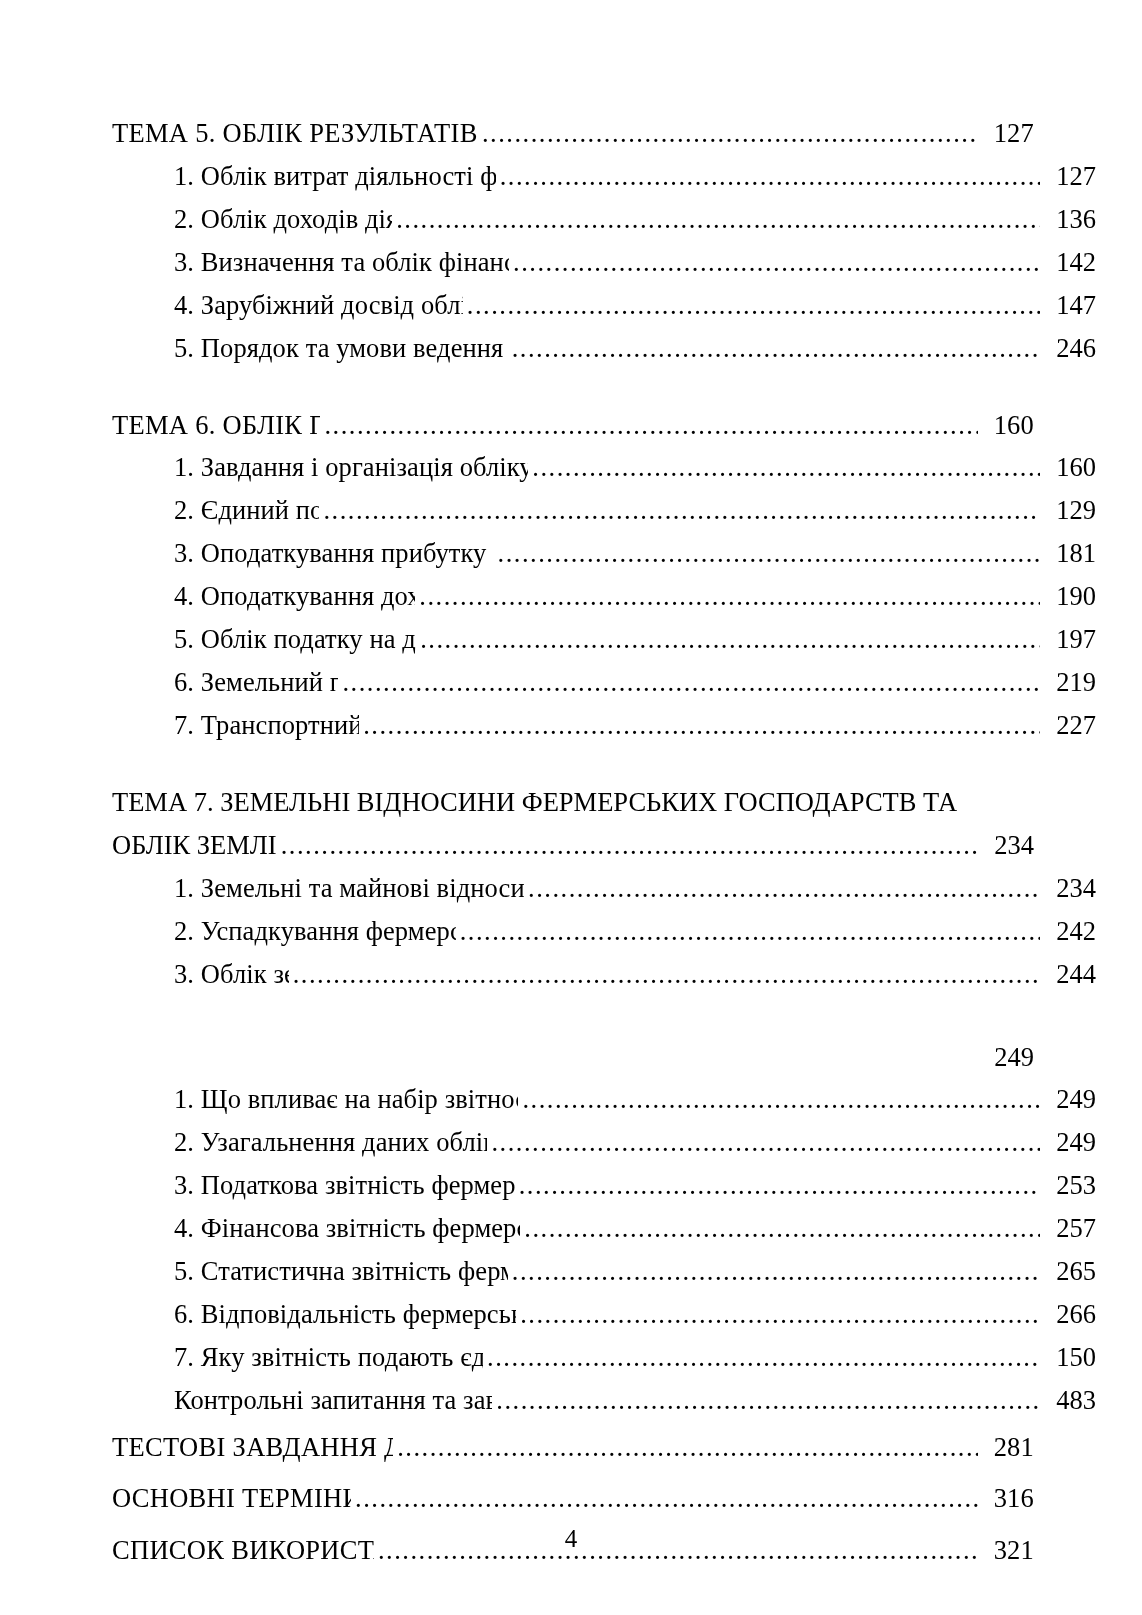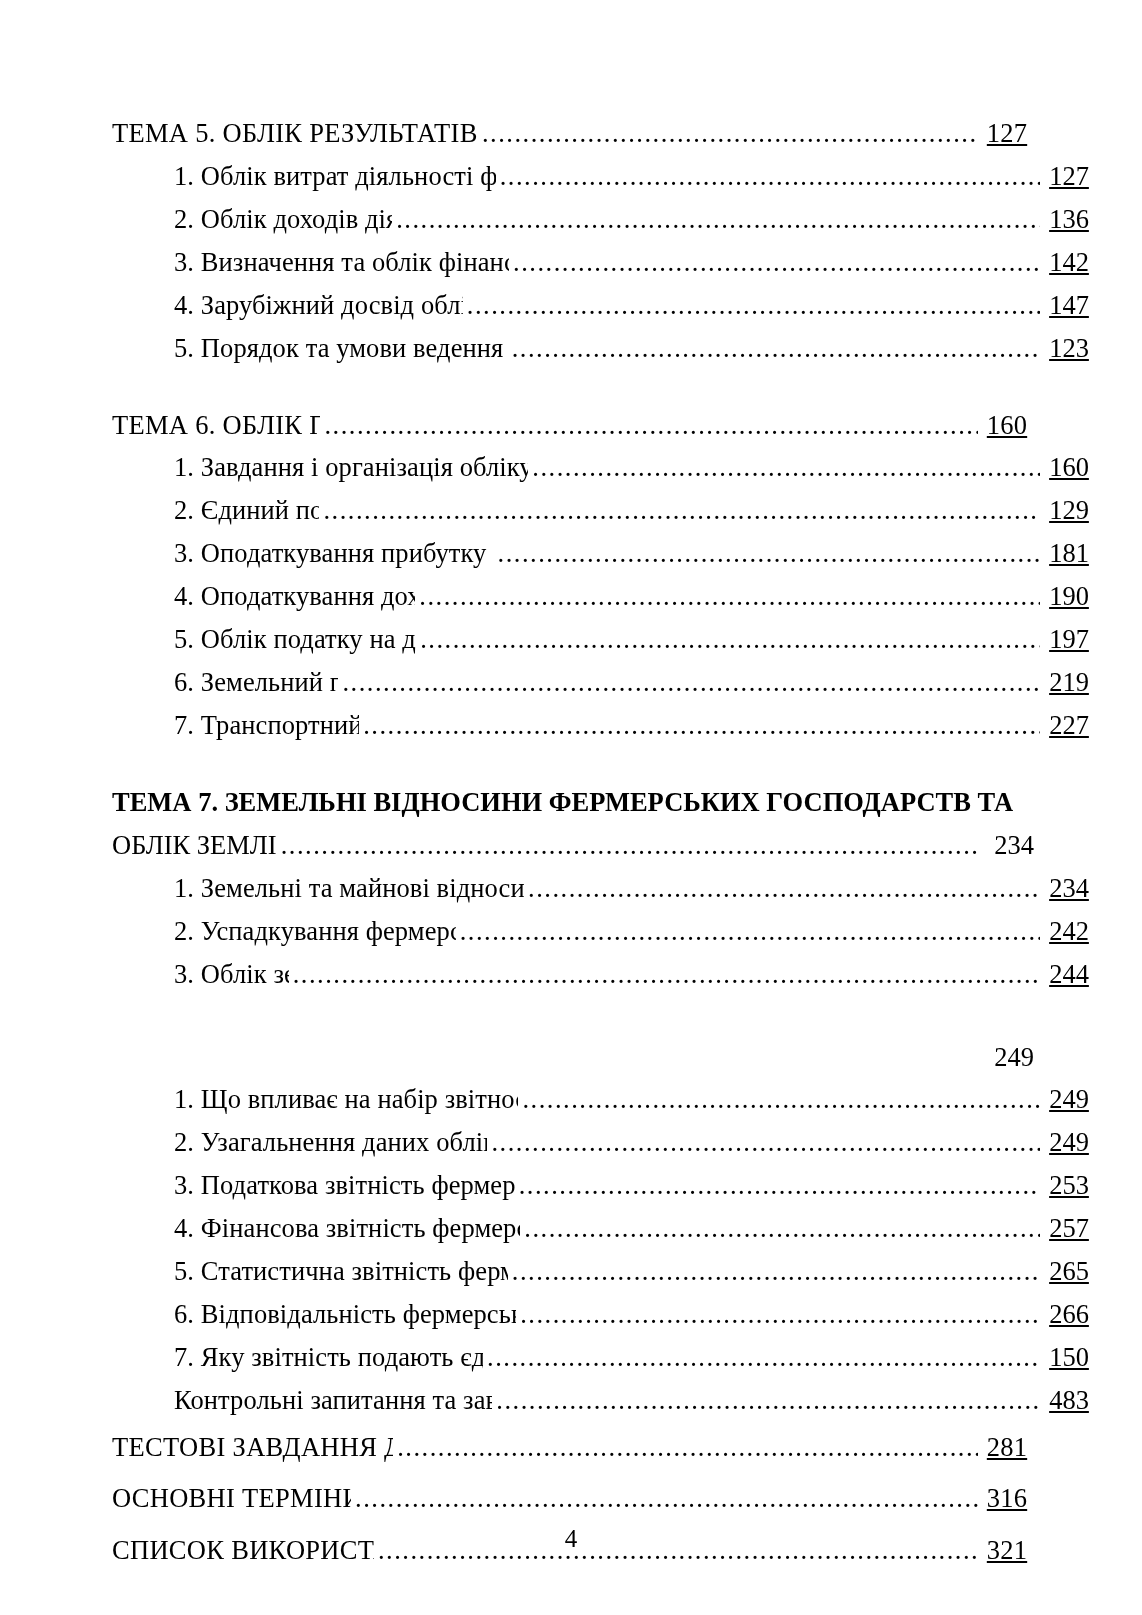--- a/index.html
+++ b/index.html
@@ -40,23 +40,22 @@
   .entry .dots {
     flex: 1 1 auto;
     overflow: hidden;
     white-space: nowrap;
     letter-spacing: 1.5px;
     margin: 0 2px 0 4px;
     color: #000;
   }
   .entry .page-num {
     flex: 0 0 auto;
-    text-align: center;
+    text-align: right;
     min-width: 54px;
-    text-decoration: underline;
   }
   
   .chapter {
     font-size: 26.5px;
     letter-spacing: 0.2px;
   }
   .chapter .label {
     letter-spacing: 0.3px;
   }
   
@@ -67,21 +66,20 @@
     letter-spacing: 0.1px;
   }
   
   .chapter-wrapped {
     font-size: 26.5px;
     line-height: 1.62;
   }
   .chapter-wrapped .line1 {
     display: block;
     white-space: nowrap;
-    font-weight: bold;
   }
   .chapter-wrapped .line2row {
     display: flex;
     align-items: flex-end;
     width: 100%;
     white-space: nowrap;
   }
   .chapter-wrapped .line2row .label { flex: 0 1 auto; }
   .chapter-wrapped .line2row .dots {
     flex: 1 1 auto;
@@ -143,21 +141,21 @@
       <span class="page-num">142</span>
     </div>
     <div class="entry subitem">
       <span class="label">4. Зарубіжний досвід обліку  доходів та витрат</span>
       <span class="dots">................................................................................................................................</span>
       <span class="page-num">147</span>
     </div>
     <div class="entry subitem">
       <span class="label">5. Порядок та умови ведення  книги оліку доходів і витрат</span>
       <span class="dots">................................................................................................................................</span>
-      <span class="page-num">123</span>
+      <span class="page-num">246</span>
     </div>
 
     <div class="group-gap"></div>
 
     <div class="entry chapter">
       <span class="label">ТЕМА 6. ОБЛІК ПОДАТКІВ</span>
       <span class="dots">................................................................................................................................</span>
       <span class="page-num">160</span>
     </div>
     <div class="entry subitem">

